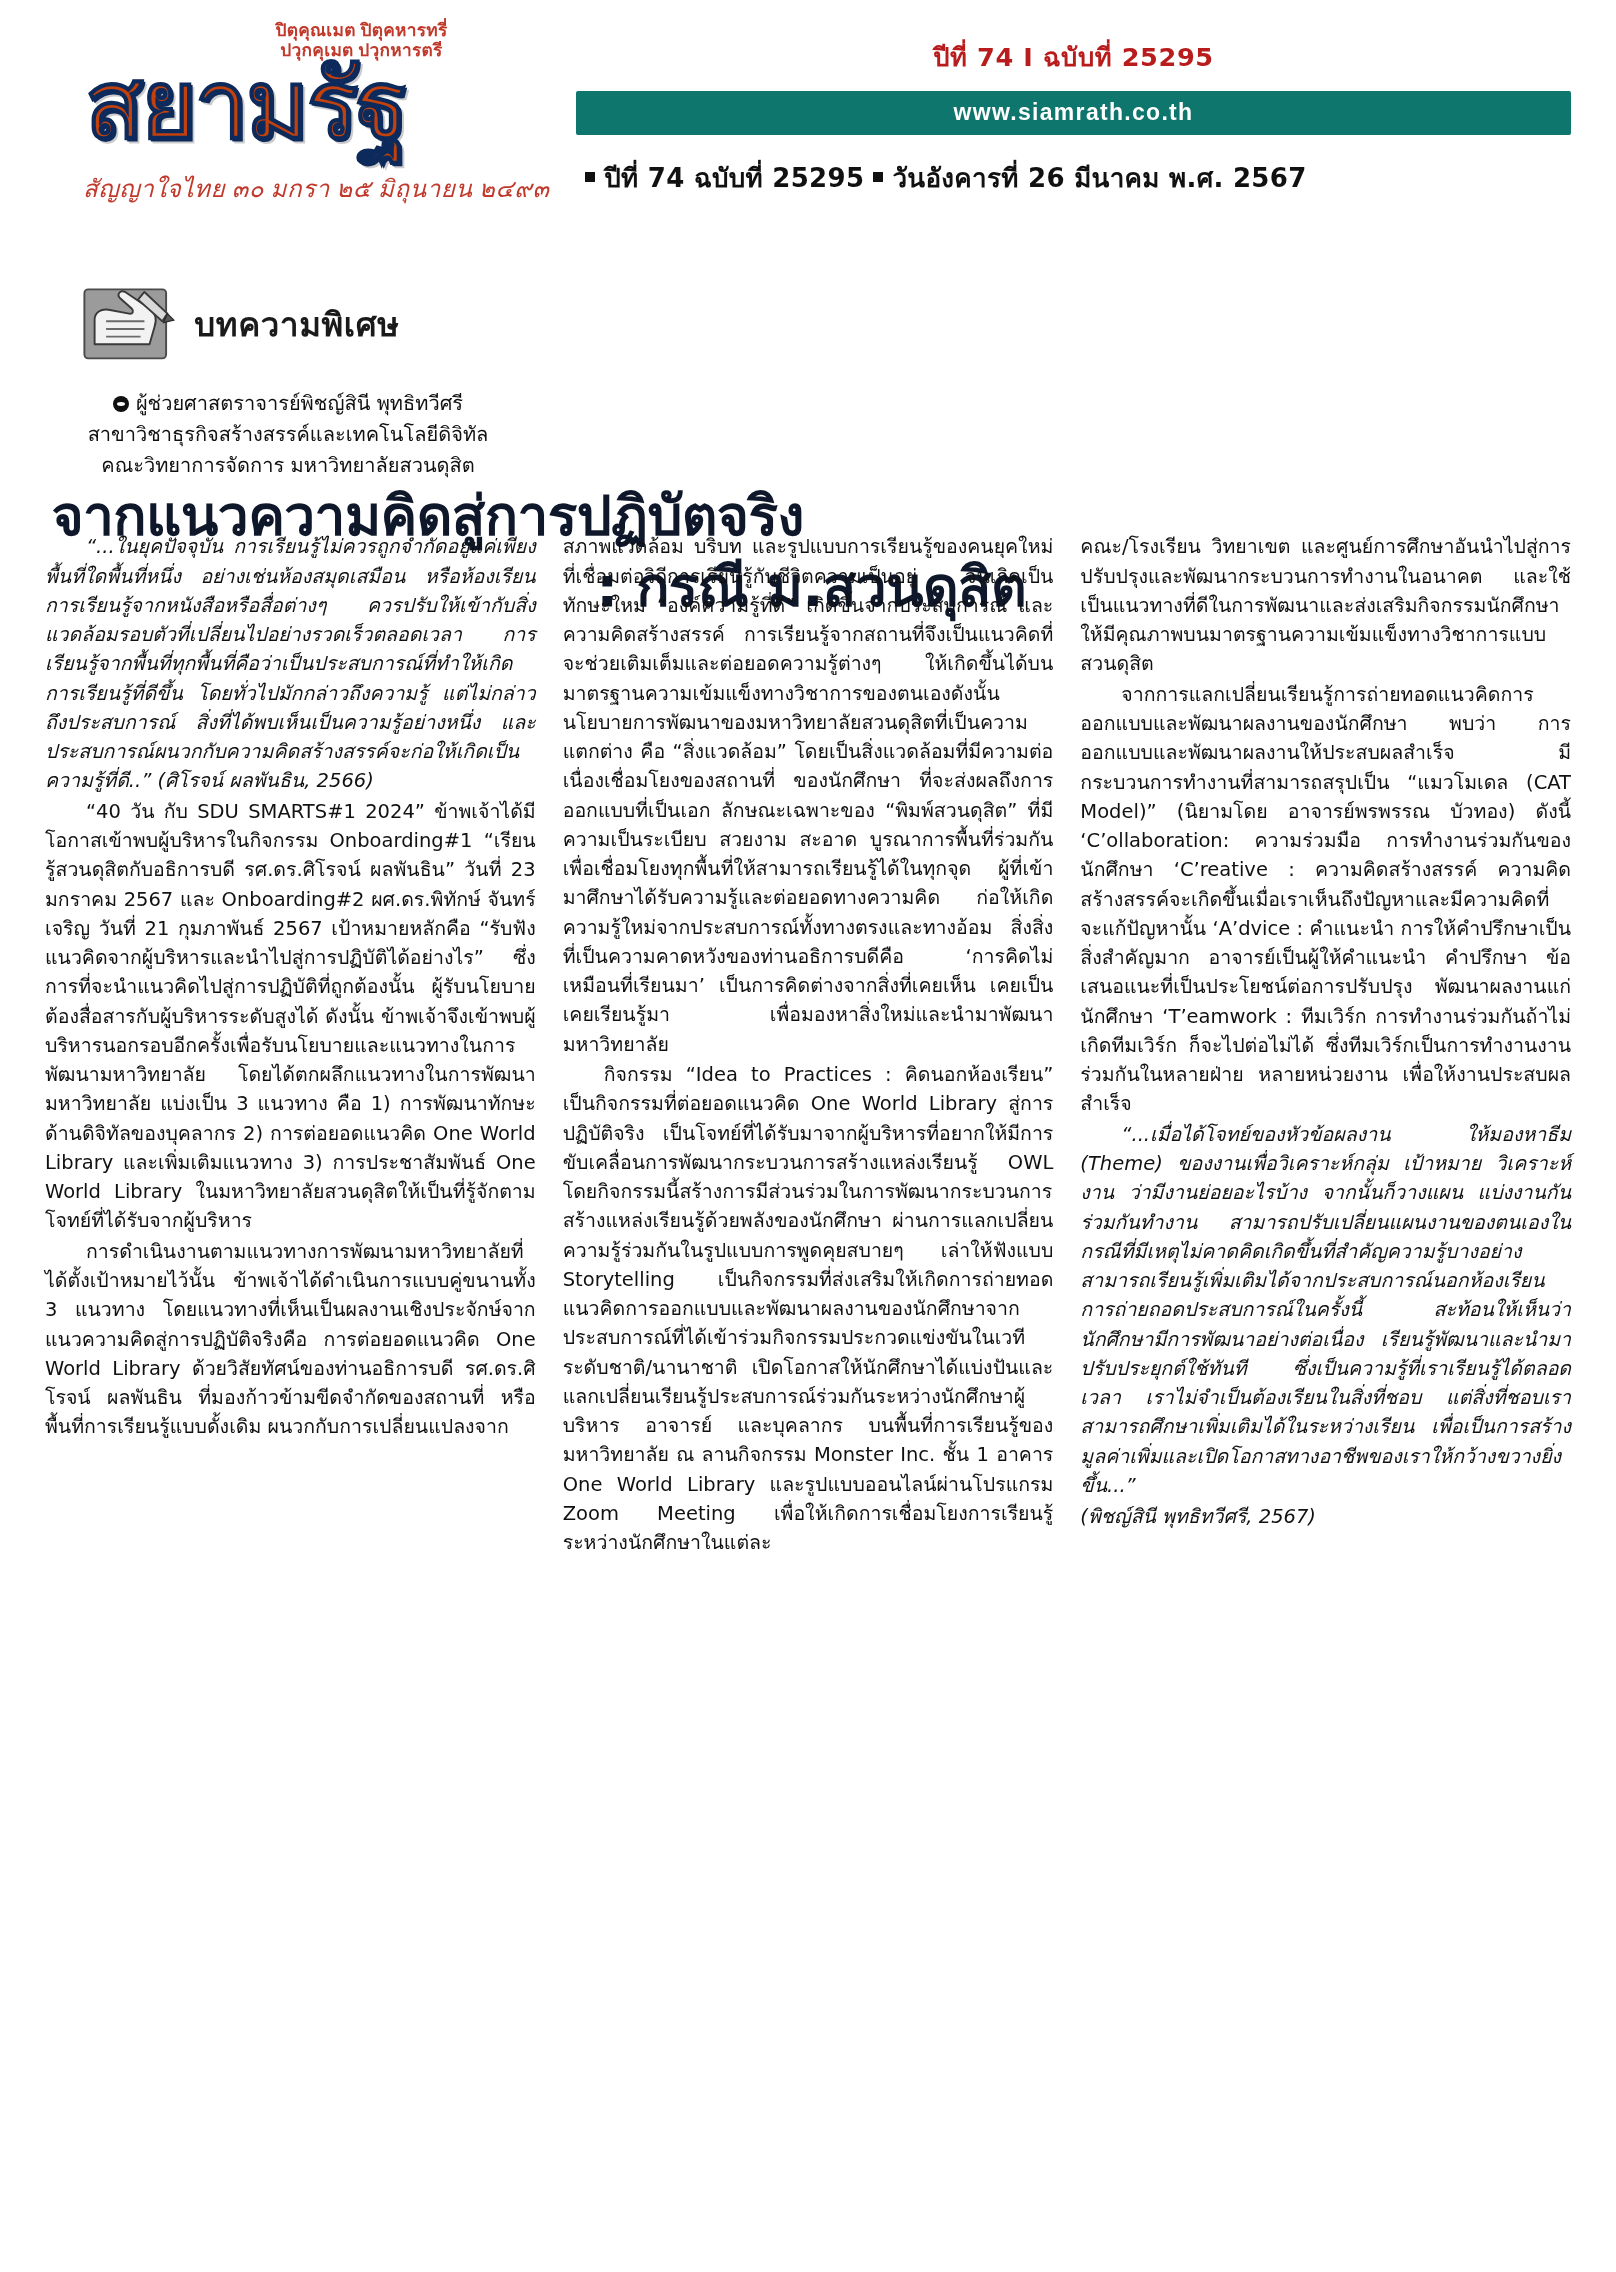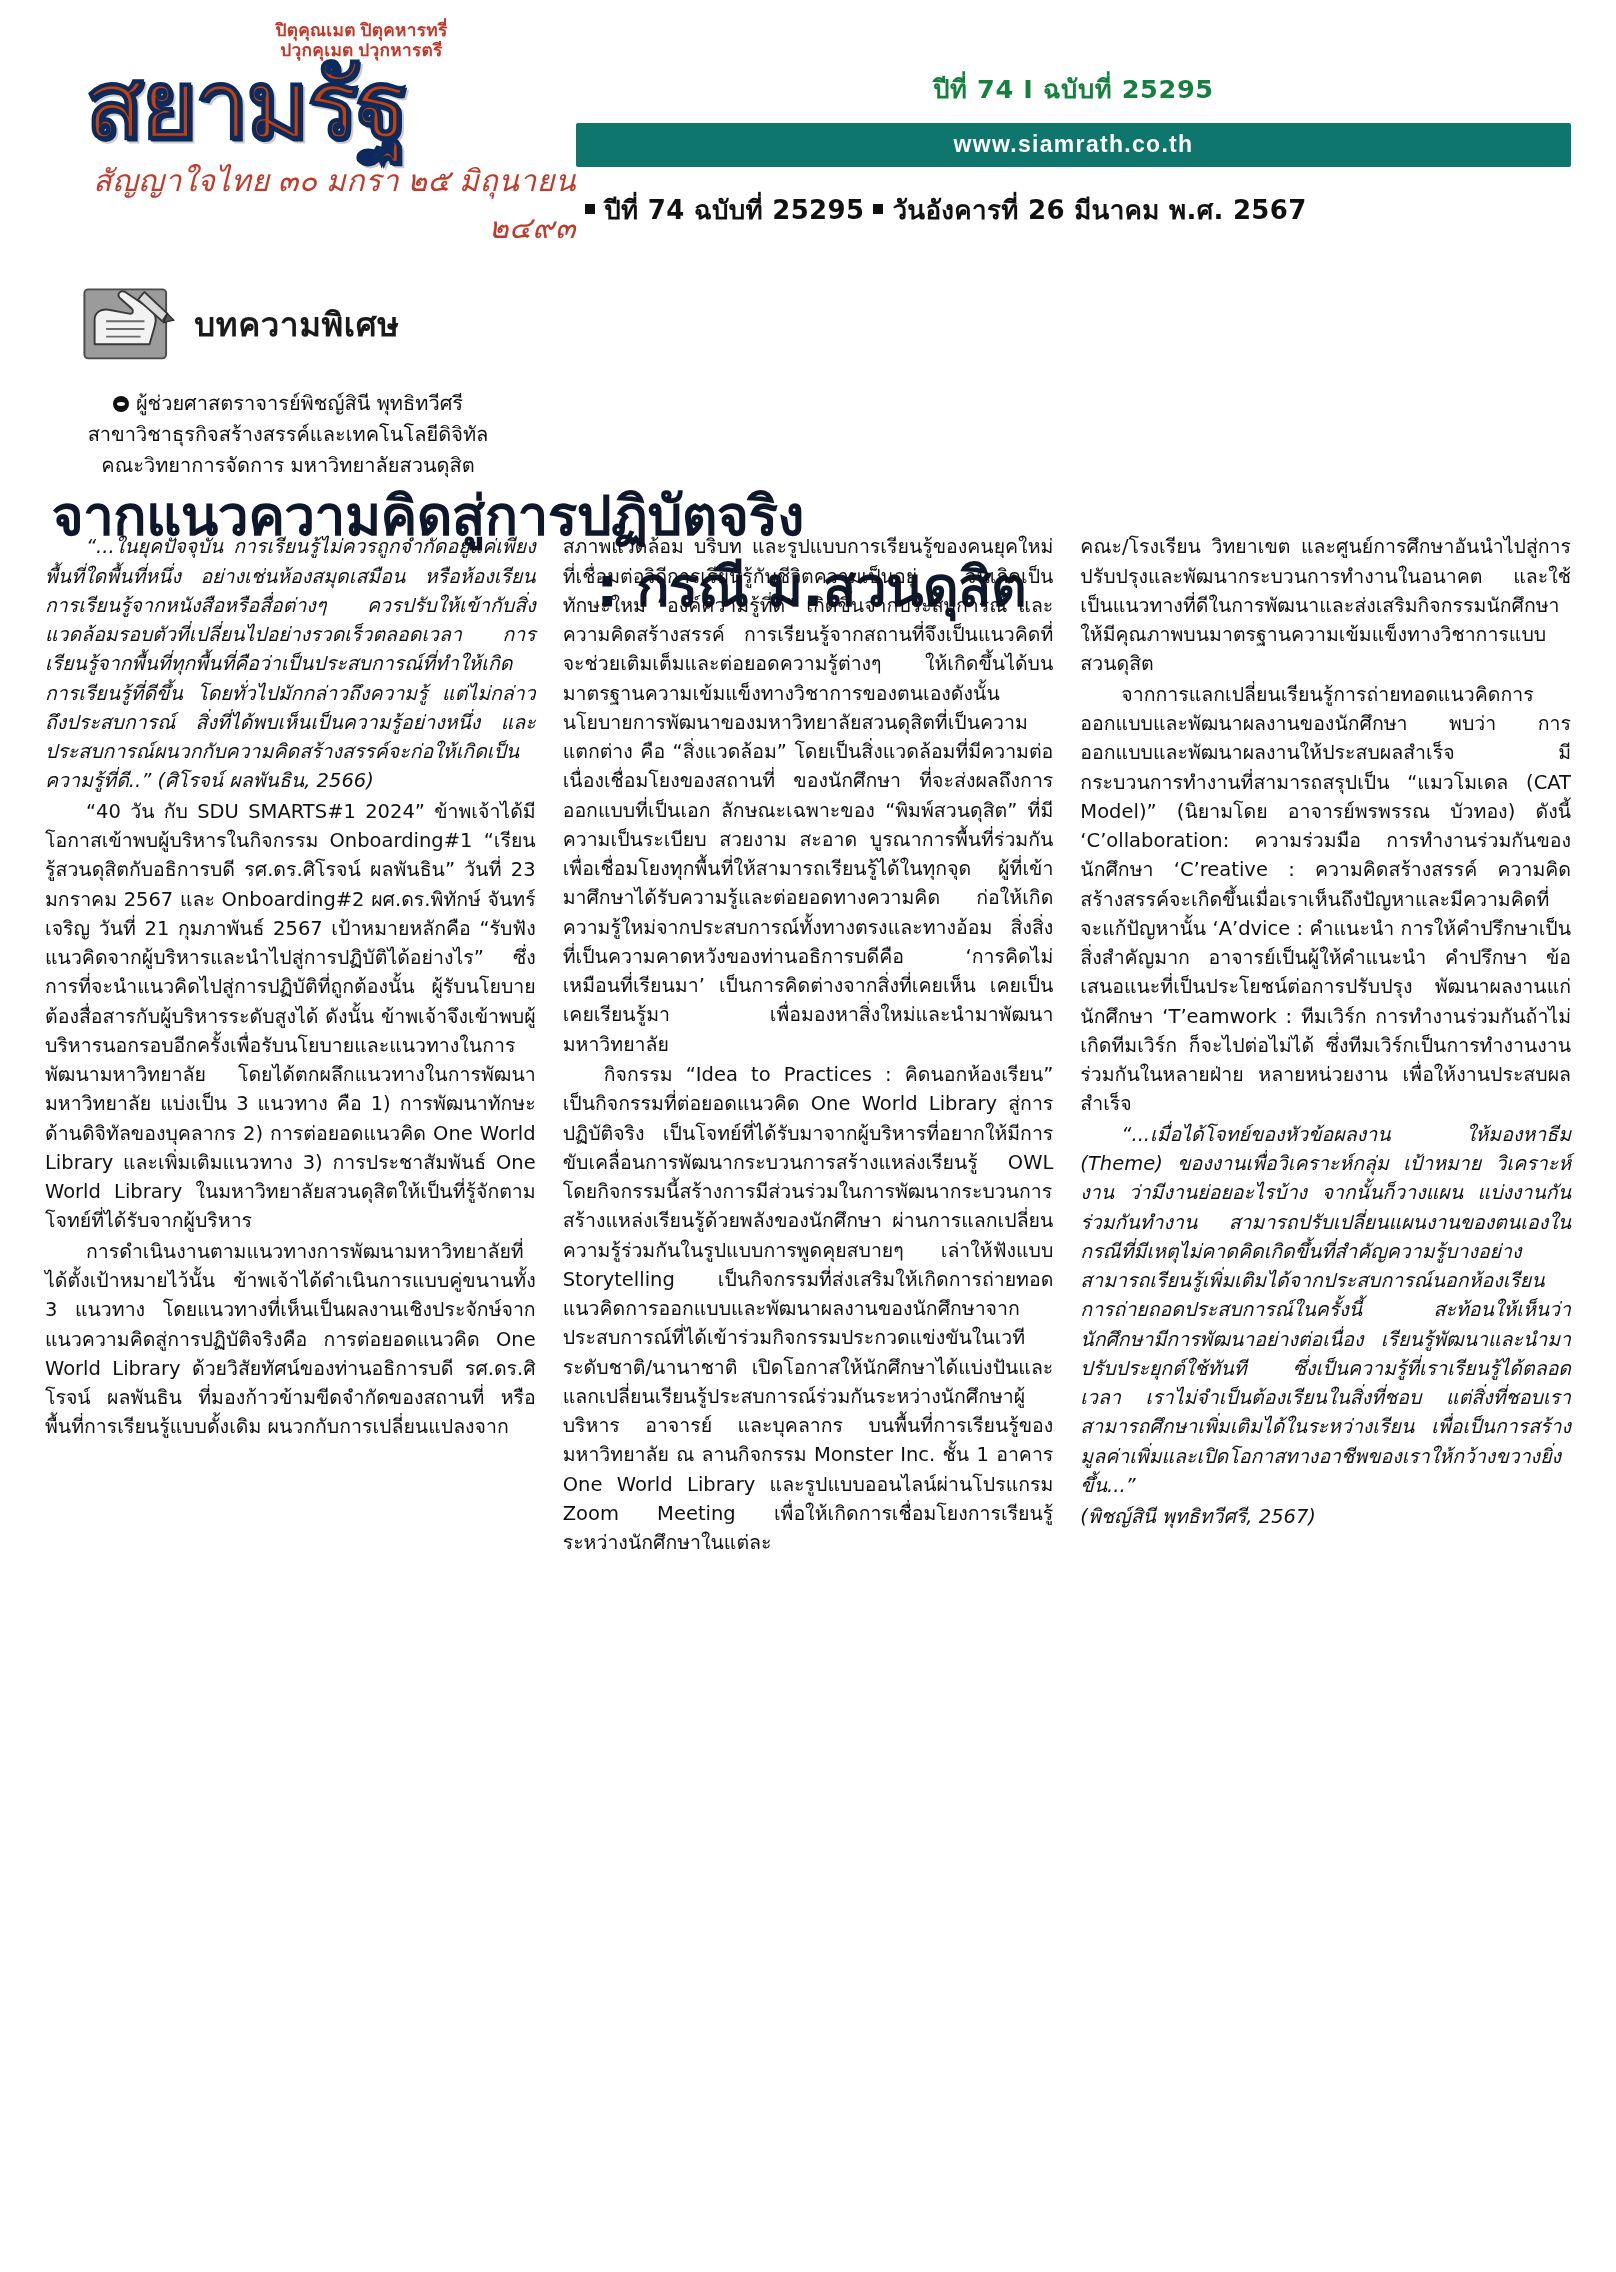--- a/index.html
+++ b/index.html
@@ -58,40 +58,38 @@
     text-shadow:
       1.9px 1.9px 0 #0d2a5c,
       3.8px 3.8px 0 rgba(0,0,0,0.20);
     -webkit-text-stroke: 1.3px #0d2a5c;
     white-space: nowrap;
     margin-left: 40px;
   }
   .logo-script {
     font-family: "Liberation Serif", serif;
     font-style: italic;
-    font-size: 30px;
+    font-size: 24px;
     color: #c0392b;
-    margin-top: 4px;
+    margin-top: 16px;
     margin-left: 38px;
     letter-spacing: 0.6px;
-    text-align: right;
   }
   .masthead-right {
     flex: 1;
     padding-top: 35px;
   }
   .issue-line {
     font-family: "DejaVu Sans", sans-serif;
     font-size: 25.6px;
     font-weight: bold;
-    color: #15803d;
+    color: #b91c1c;
     text-align: center;
     margin-bottom: 14px;
     letter-spacing: 0.6px;
-    margin-top: 32px;
   }
   .url-bar {
     background: #0f766e;
     color: #fff;
     font-family: "Liberation Sans", sans-serif;
     font-size: 23px;
     font-weight: bold;
     text-align: center;
     padding: 7.7px 0 9px;
     letter-spacing: 1.3px;

